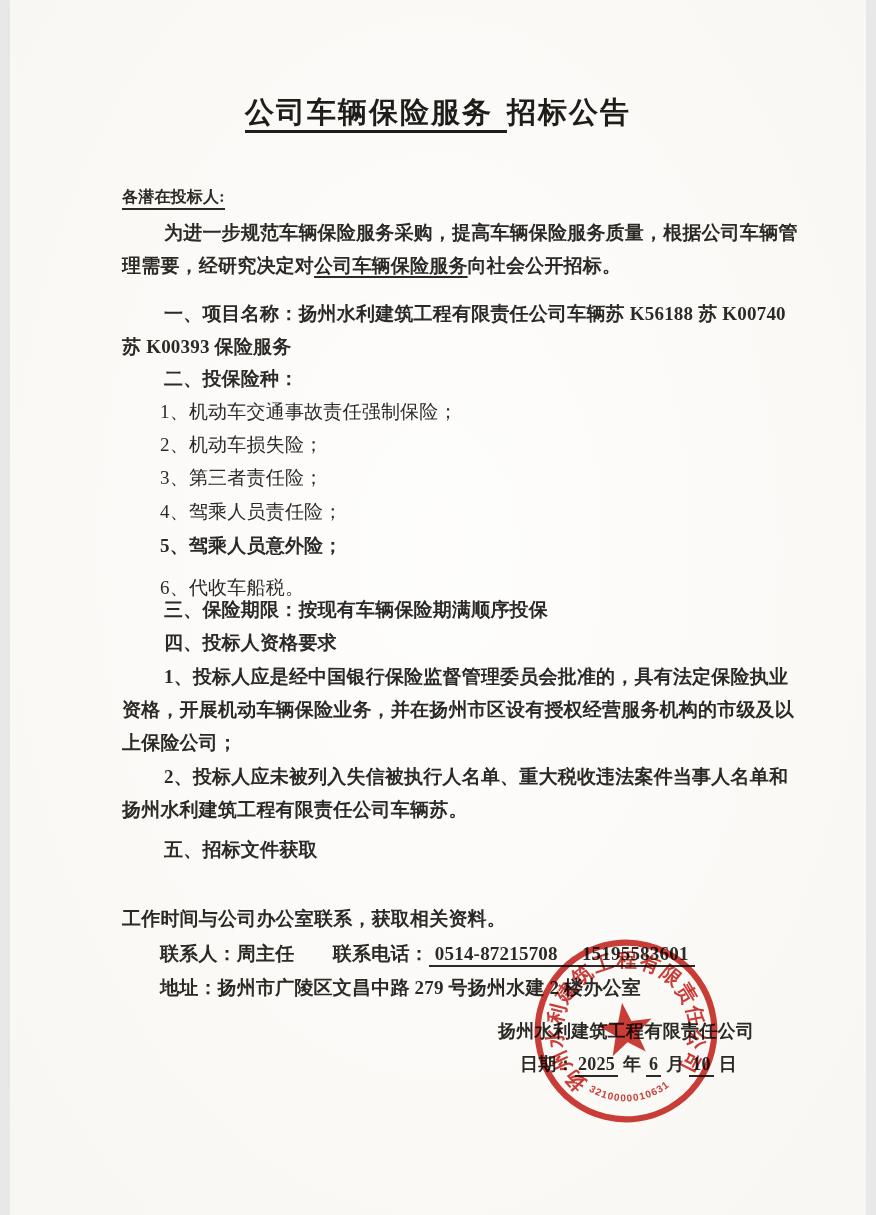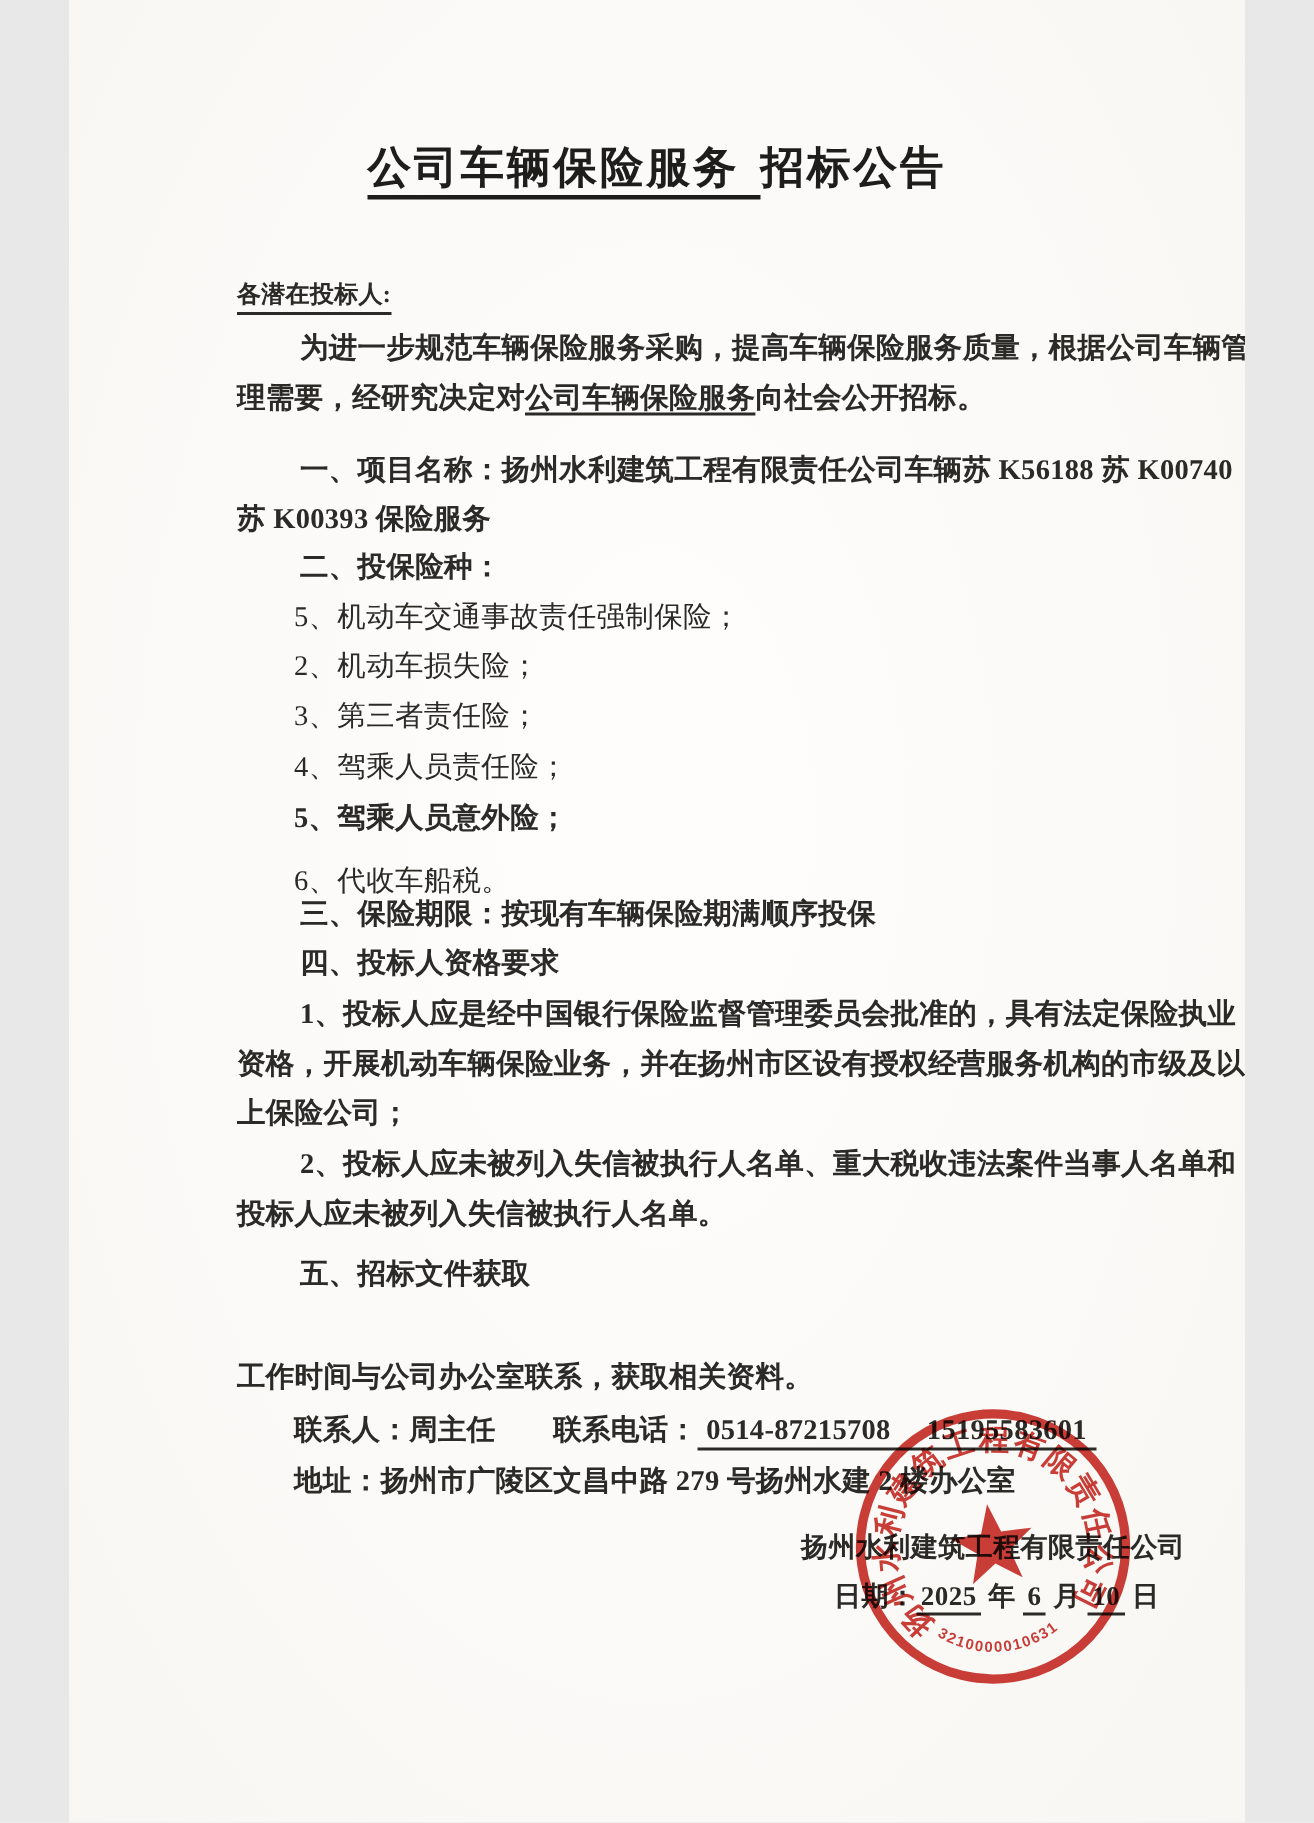--- a/index.html
+++ b/index.html
@@ -1,18 +1,18 @@
 <!DOCTYPE html>
 <html><head>
 <meta charset="utf-8">
 <style>
   html,body{margin:0;padding:0;background:#e8e8e8;}
   .page{
     position:relative;
-    width:784px;height:1215px;
+    width:856px;height:1215px;
     margin:0 auto;
     background:#fcfbf8;
     background-image:radial-gradient(ellipse at 50% 45%, rgba(255,255,255,.6) 0%, rgba(240,238,233,.35) 100%);
     overflow:hidden;
     font-family:"Liberation Serif","DejaVu Serif",serif;
     color:#2b2a26;
   }
   .line{
     position:absolute;
     white-space:pre;
@@ -69,35 +69,35 @@
 
   <div class="line salu">各潜在投标人:</div>
 
   <div class="line" style="left:112px;top:255px;"><span>理需要，经研究决定对</span><span class="u-inline">公司车辆保险服务</span><span>向社会公开招标。</span></div>
   <div class="line" style="left:154px;top:222px;">为进一步规范车辆保险服务采购，提高车辆保险服务质量，根据公司车辆管</div>
 
   <div class="line" style="left:154px;top:303px;">一、项目名称：扬州水利建筑工程有限责任公司车辆苏 K56188 苏 K00740</div>
   <div class="line" style="left:112px;top:336px;">苏 K00393 保险服务</div>
 
   <div class="line" style="left:154px;top:368px;">二、投保险种：</div>
-  <div class="line normal" style="left:150px;top:401px;">5、机动车交通事故责任强制保险；</div>
+  <div class="line normal" style="left:150px;top:401px;">1、机动车交通事故责任强制保险；</div>
   <div class="line normal" style="left:150px;top:434px;">2、机动车损失险；</div>
   <div class="line normal" style="left:150px;top:467px;">3、第三者责任险；</div>
   <div class="line normal" style="left:150px;top:501px;">4、驾乘人员责任险；</div>
   <div class="line normal" style="left:150px;top:535px;font-weight:bold;">5、驾乘人员意外险；</div>
   <div class="line normal" style="left:150px;top:565px;margin-top:12px;">6、代收车船税。</div>
 
   <div class="line" style="left:154px;top:599px;">三、保险期限：按现有车辆保险期满顺序投保</div>
   <div class="line" style="left:154px;top:632px;">四、投标人资格要求</div>
 
   <div class="line" style="left:154px;top:666px;">1、投标人应是经中国银行保险监督管理委员会批准的，具有法定保险执业</div>
   <div class="line" style="left:112px;top:699px;">资格，开展机动车辆保险业务，并在扬州市区设有授权经营服务机构的市级及以</div>
   <div class="line" style="left:112px;top:732px;">上保险公司；</div>
   <div class="line" style="left:154px;top:766px;">2、投标人应未被列入失信被执行人名单、重大税收违法案件当事人名单和</div>
-  <div class="line" style="left:112px;top:799px;">投标人应未被列入失信被执行人名单。</div>
+  <div class="line" style="left:112px;top:799px;">扬州水利建筑工程有限责任公司车辆苏。</div>
 
   <div class="line" style="left:154px;top:839px;">五、招标文件获取</div>
   <div class="line" style="left:112px;top:908px;">工作时间与公司办公室联系，获取相关资料。</div>
 
   <div class="line" style="left:150px;top:943px;"><span>联系人：周主任</span><span>　　</span><span>联系电话：</span><span class="bu">0514-87215708　 15195583601</span></div>
 
   <div class="line" style="left:150px;top:977px;">地址：扬州市广陵区文昌中路 279 号扬州水建 2 楼办公室</div>
 
   <div class="line sig" style="left:488px;top:1021px;">扬州水利建筑工程有限责任公司</div>
 

